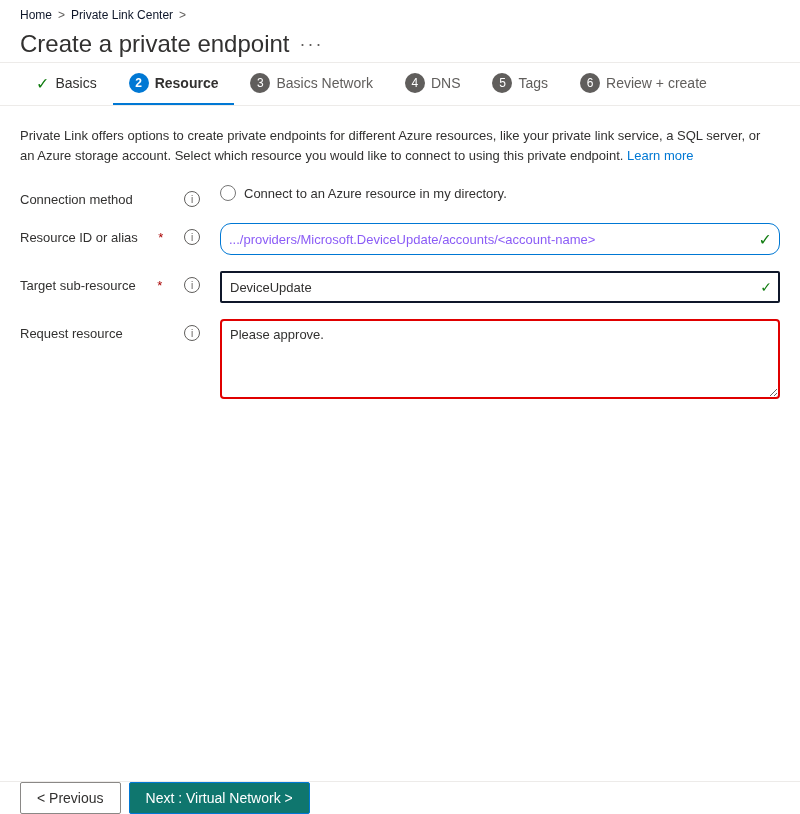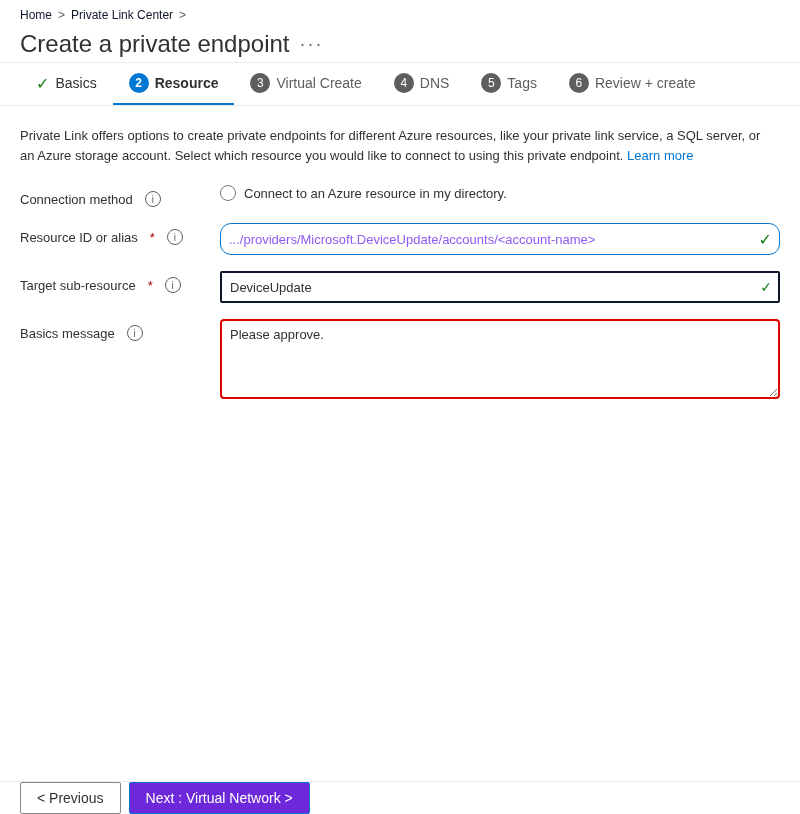--- a/index.html
+++ b/index.html
@@ -120,20 +120,21 @@
     }
 
     .form-label {
       min-width: 180px;
       font-size: 13px;
       color: #323130;
       padding-top: 6px;
       display: flex;
       align-items: center;
       gap: 12px;
+      justify-content: space-between;
     }
 
     .form-label .required {
       color: #a80000;
     }
 
     .info-icon {
       width: 16px;
       height: 16px;
       border-radius: 50%;
@@ -270,21 +271,21 @@
       gap: 4px;
     }
 
     .btn-secondary {
       background: #fff;
       border-color: #8a8886;
       color: #323130;
     }
 
     .btn-primary {
-      background: #6d28d9;
+      background: #0f766e;
       border-color: #0078d4;
       color: #fff;
     }
   </style>
 </head>
 <body>
 
 <div class="top-bar">
   <div class="breadcrumb">
     <a href="#">Home</a>
@@ -302,21 +303,21 @@
   <div class="tab completed">
     <span class="check-icon">✓</span>
     <span>Basics</span>
   </div>
   <div class="tab active">
     <span class="tab-num">2</span>
     <span>Resource</span>
   </div>
   <div class="tab">
     <span class="tab-num">3</span>
-    <span>Virtual Create</span>
+    <span>Basics Network</span>
   </div>
   <div class="tab">
     <span class="tab-num">4</span>
     <span>DNS</span>
   </div>
   <div class="tab">
     <span class="tab-num">5</span>
     <span>Tags</span>
   </div>
   <div class="tab">
@@ -370,21 +371,21 @@
         <div class="select-wrapper highlighted-border">
           <select class="select-input">
             <option>DeviceUpdate</option>
           </select>
         </div>
       </div>
     </div>
 
     <div class="form-row">
       <div class="form-label">
-        <span>Basics message</span>
+        <span>Request resource</span>
         <span class="info-icon">i</span>
       </div>
       <div class="form-control">
         <textarea class="textarea-input highlighted-border" style="">Please approve.</textarea>
       </div>
     </div>
 
   </div>
 </div>
 

